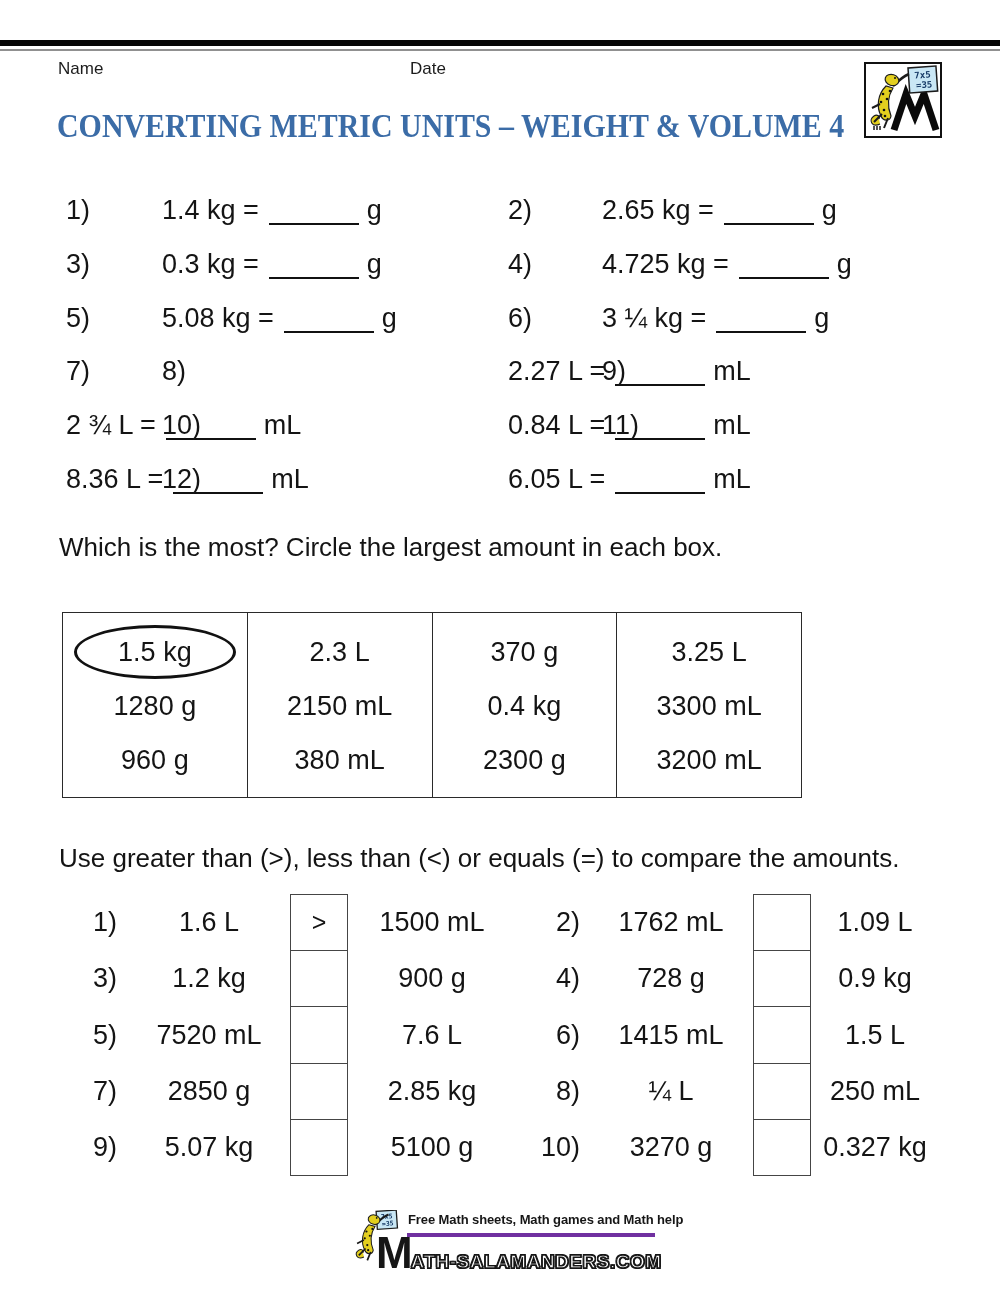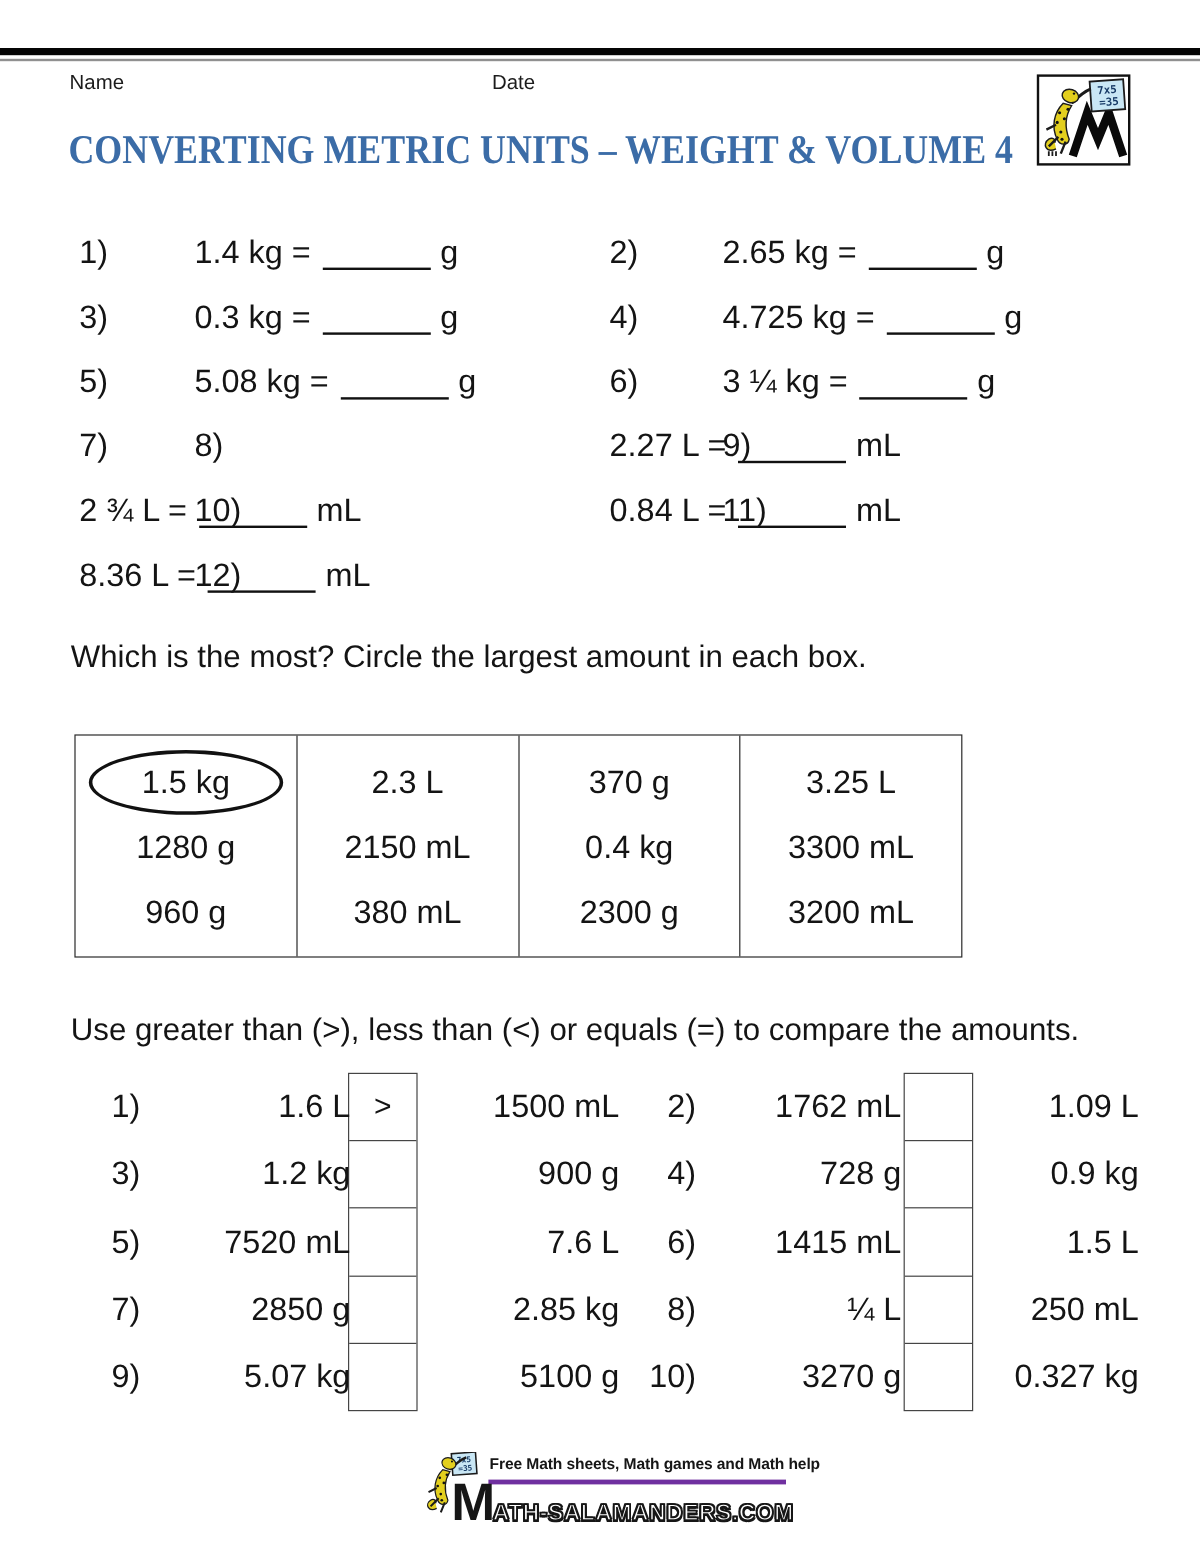--- a/index.html
+++ b/index.html
@@ -59,21 +59,21 @@
   }
   #strip-left  { left:290px; }
   #strip-right { left:753px; }
   .strip-cell {
     flex:1; border-top:1px solid #454545;
     display:flex; align-items:center; justify-content:center; font-size:25px;
   }
   .strip-cell:first-child { border-top:none; }
 
   .cmp-text { position:absolute; height:34px; line-height:34px; font-size:27px; white-space:nowrap; }
-  .ra { text-align:right; } .ce { text-align:right; }
+  .ra { text-align:right; } .ce { text-align:center; }
   .r0 { top:905px; } .r1 { top:961px; } .r2 { top:1018px; } .r3 { top:1074px; } .r4 { top:1130px; }
   .c-lnum { left:55px;  width:62px; }
   .c-la   { left:126px; width:166px; }
   .c-lb   { left:348px; width:168px; }
   .c-rnum { left:512px; width:68px; }
   .c-ra   { left:591px; width:160px; }
   .c-rb   { left:801px; width:148px; }
 
   .footer-icon { position:absolute; left:352px; top:1210px; }
   .tagline {
@@ -149,20 +149,21 @@
     <div class="conv-expr"><span>2.27 L =</span><span class="blank"></span><span>mL</span></div>
 
     <div class="conv-num">9)</div>
     <div class="conv-expr"><span>2 ¾ L =</span><span class="blank"></span><span>mL</span></div>
     <div class="conv-num">10)</div>
     <div class="conv-expr"><span>0.84 L =</span><span class="blank"></span><span>mL</span></div>
 
     <div class="conv-num">11)</div>
     <div class="conv-expr"><span>8.36 L =</span><span class="blank"></span><span>mL</span></div>
     <div class="conv-num">12)</div>
+    <div class="conv-expr"><span>6.05 L =</span><span class="blank"></span><span>mL</span></div>
   </div>
 
   <div class="instruction" id="instr-circle">Which is the most? Circle the largest amount in each box.</div>
 
   <div class="circle-table">
     <div class="circle-col">
       <div class="circle-item"><span class="ellipse"></span><span>1.5 kg</span></div>
       <div class="circle-item">1280 g</div>
       <div class="circle-item">960 g</div>
     </div>

